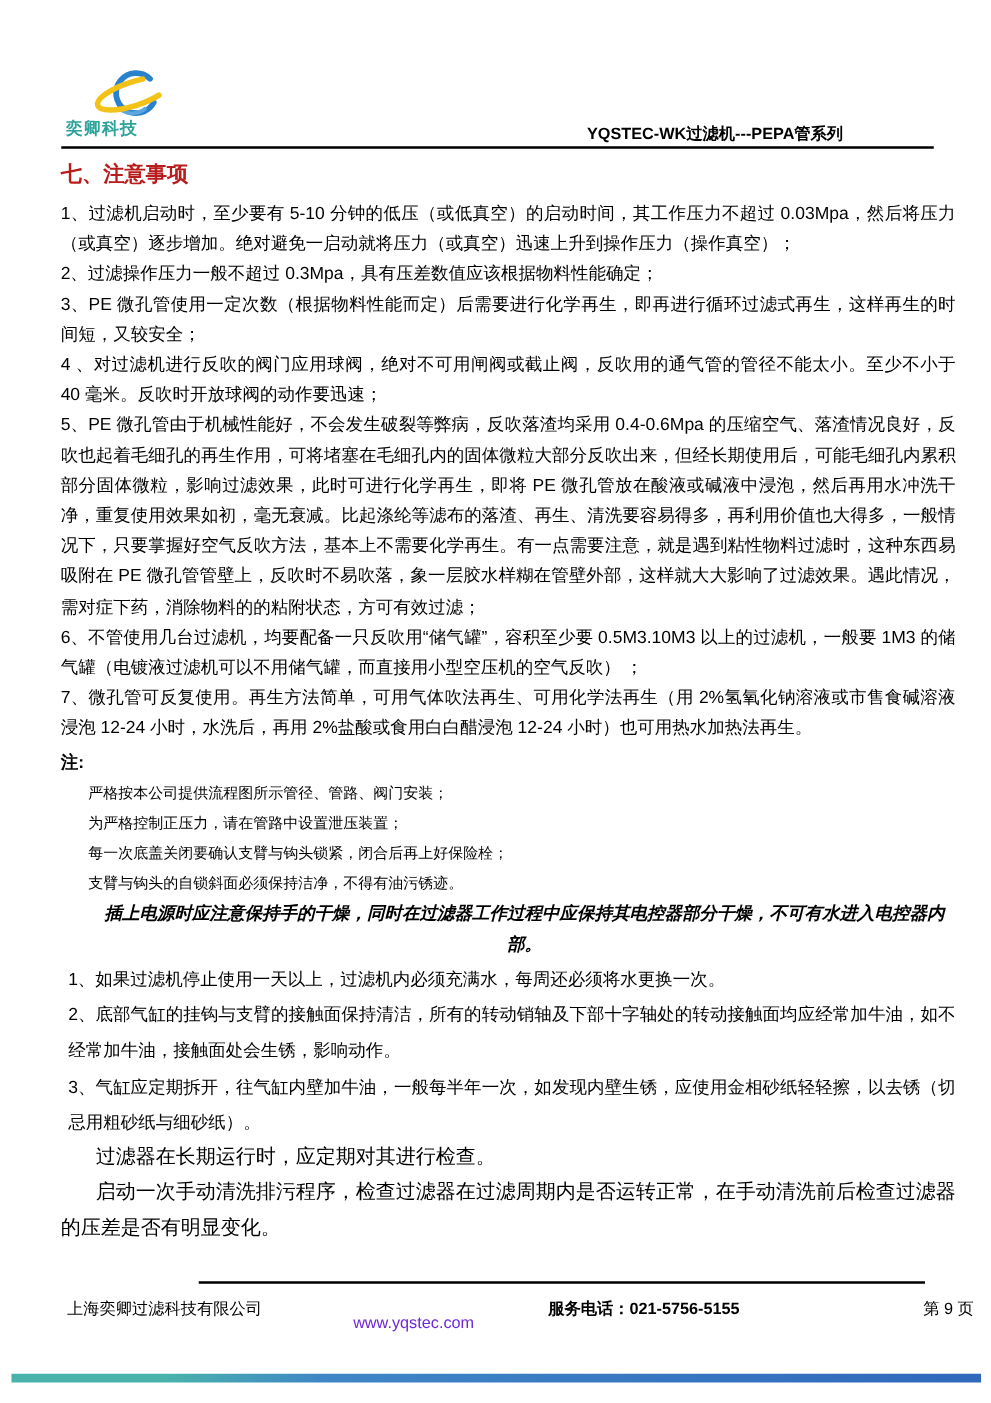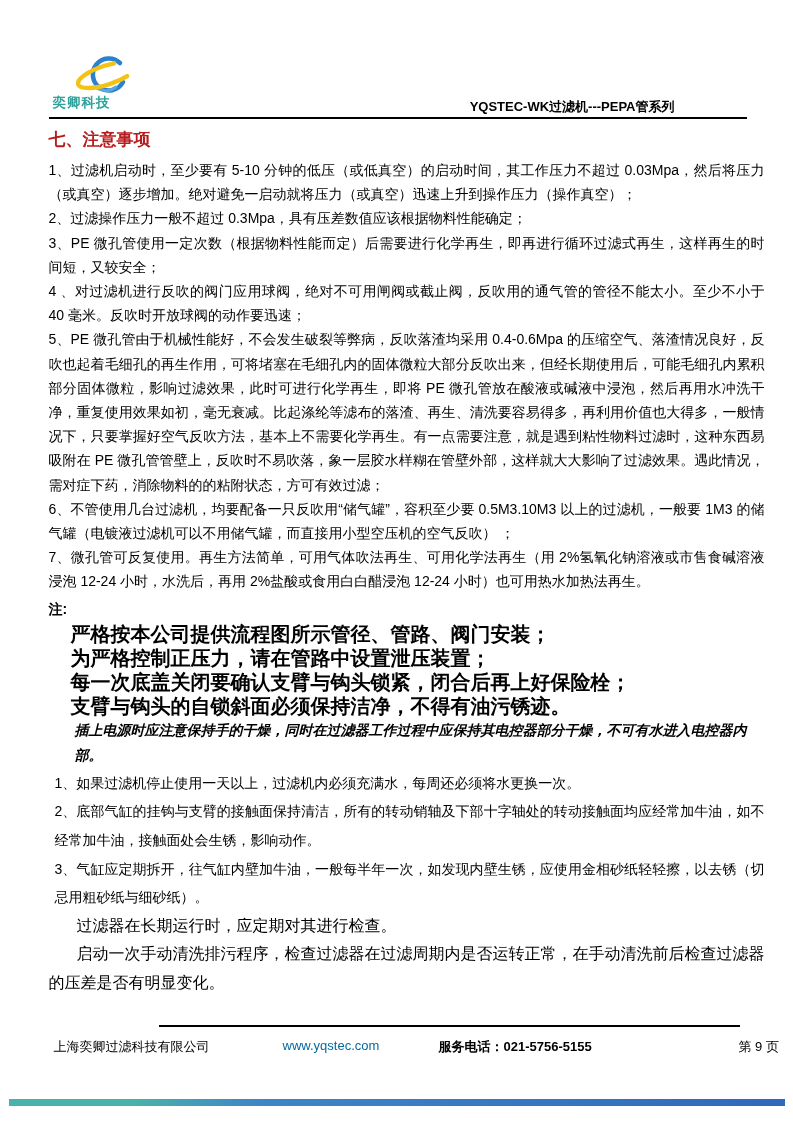--- a/index.html
+++ b/index.html
@@ -21,31 +21,31 @@
   .doc-title {
     position:absolute; right:72px; top:44px;
     font-size:13px; font-weight:bold; color:#000; white-space:nowrap;
   }
   .header-rule { position:absolute; top:117px; left:40px; right:38px; height:0; border-top:2px solid #000; }
   
   .content { position:absolute; top:126px; left:40px; width:716px; }
   .sec-heading { font-size:17px; font-weight:bold; color:#b91c1c; line-height:22px; margin:3px 0 7px 0; }
   .sec7 p.body-line { font-size:14px; line-height:24.2px; text-align:justify; }
   .note-label { font-size:14px; font-weight:bold; line-height:25px; margin-top:3px; }
-  .note-line { font-size:20px; font-weight:bold; line-height:24.2px; margin-left:22px; }
-  .note-italic { font-size:14px; font-weight:bold; font-style:italic; line-height:24.2px; margin-left:26px; }
+  .note-line { font-size:12px; font-weight:normal; line-height:24.2px; margin-left:22px; }
+  .note-italic { font-size:14px; font-weight:bold; font-style:italic; line-height:24.2px; margin-left:26px;text-align:center; }
   .sec8 { margin-top:2px; }
   .sec8 .sec-heading { margin:6px 0 6px 0; }
   .sec8 p.body-line { font-size:14px; line-height:28.6px; text-align:justify; padding-left:6px; }
   .sec8 p.plain-par { font-size:16px; line-height:28.6px; text-align:justify; text-indent:28px; }
   
   .footer-rule { position:absolute; top:1025px; left:150px; right:45px; height:0; border-top:2px solid #000; }
   .footer { position:absolute; top:1038px; left:0; width:793px; height:20px; font-size:13px; }
   .footer .company { position:absolute; left:45px; top:0; }
-  .footer .website { position:absolute; left:274px; top:0; color:#0369a1; text-decoration:none; }
+  .footer .website { position:absolute; left:274px; top:12px; color:#6d28d9; text-decoration:none; }
   .footer .service { position:absolute; left:430px; top:0; font-weight:bold; }
   .footer .pageno  { position:absolute; left:730px; top:0; }
   .bottom-bar {
     position:absolute; left:0; right:0; bottom:16px; height:7px;
     background:linear-gradient(90deg,#49b2ab 0%,#49b2ab 16%,#3e86c6 32%,#3068bc 100%);
   }
 </style>
 </head>
 <body>
 

